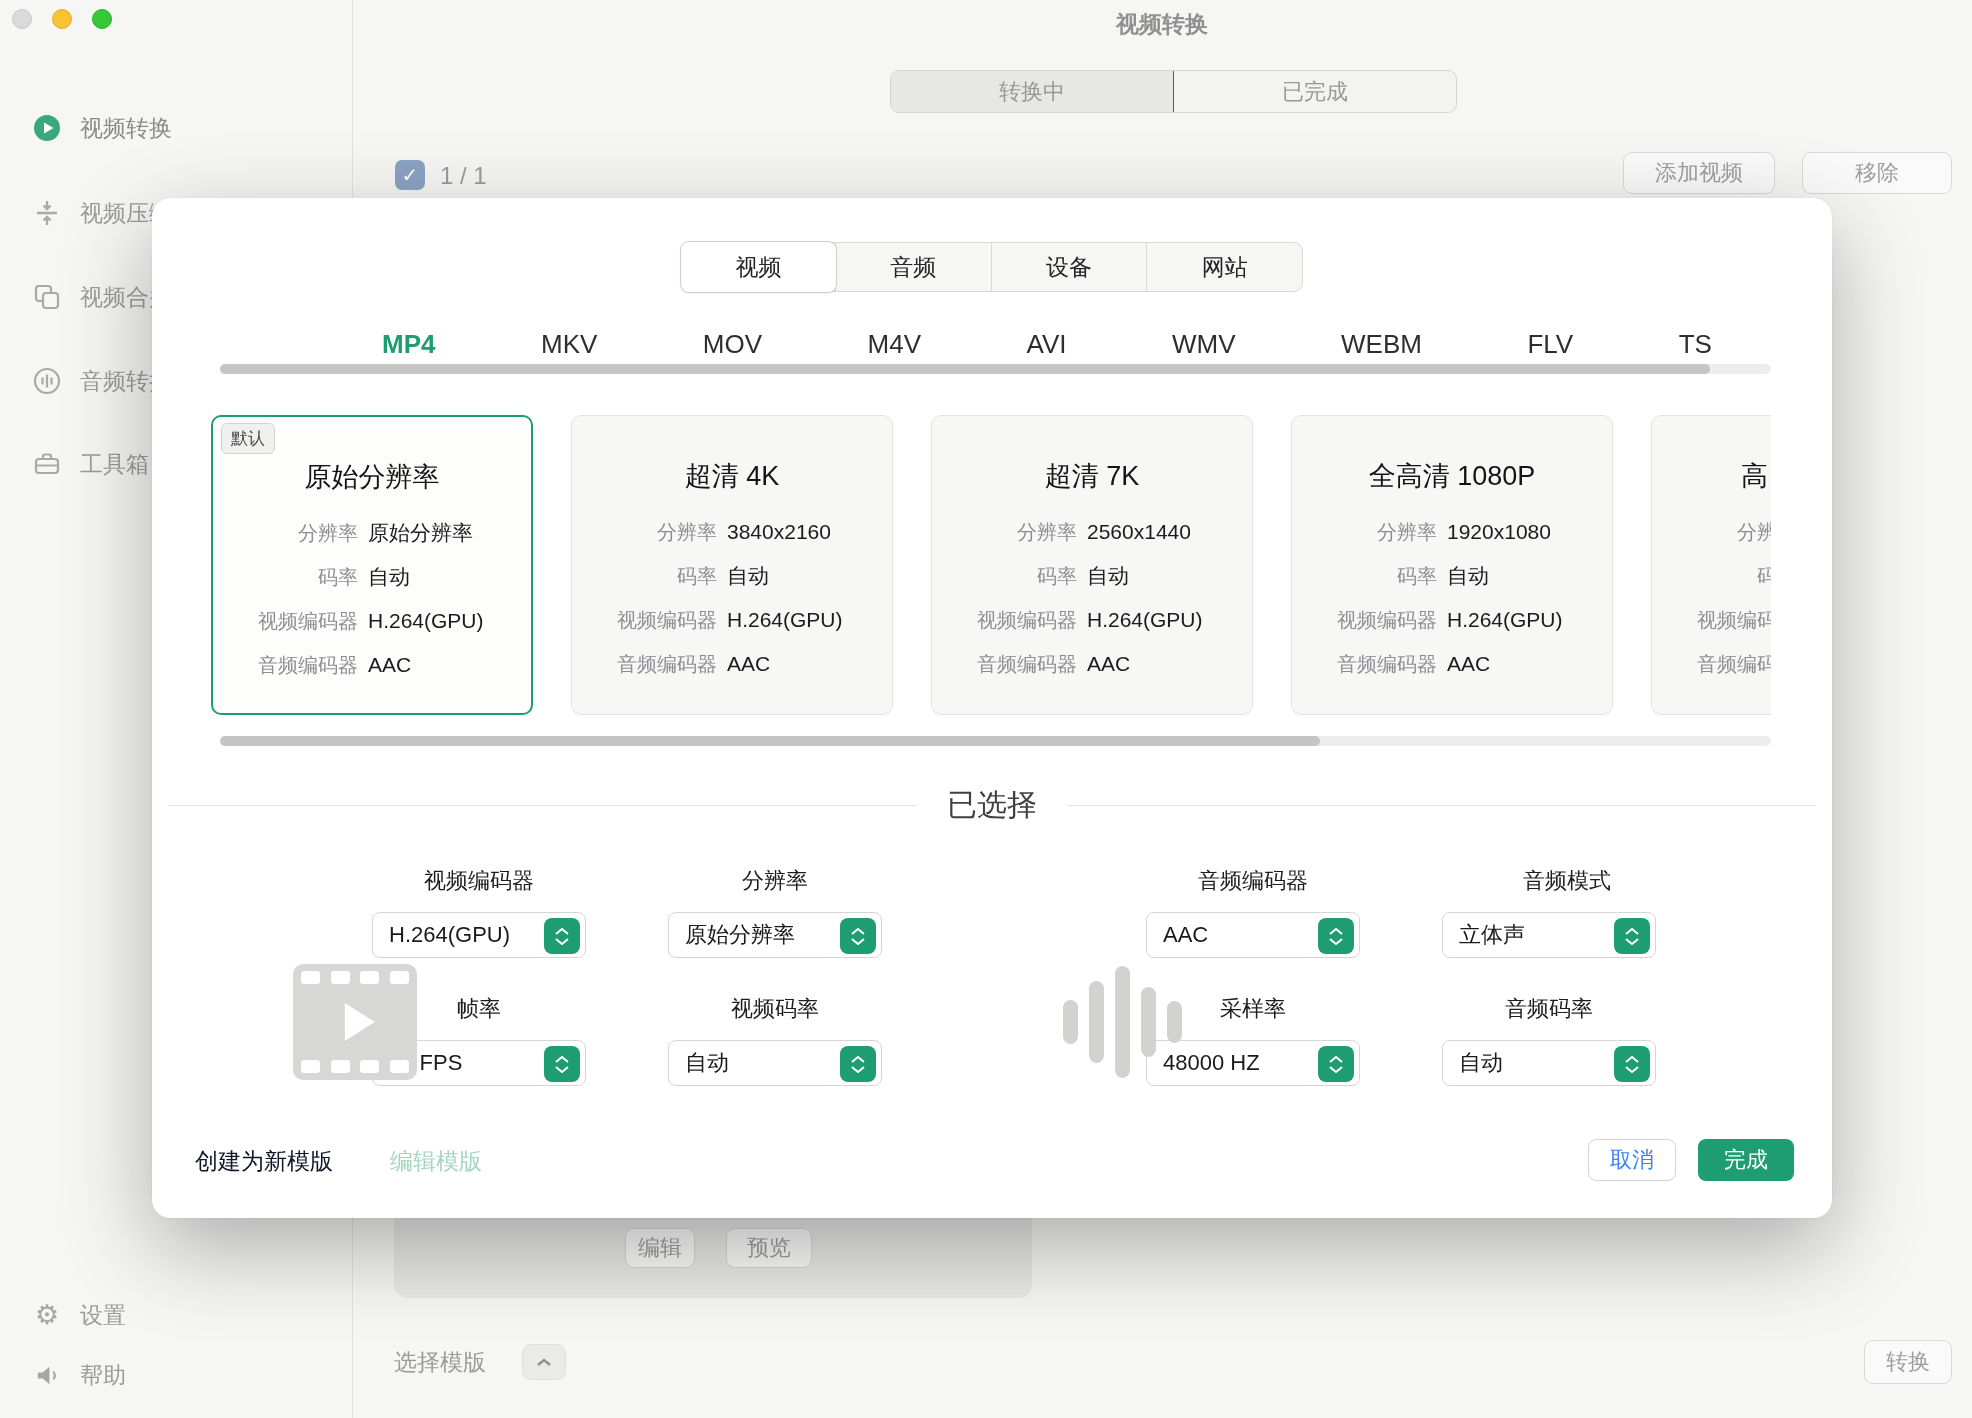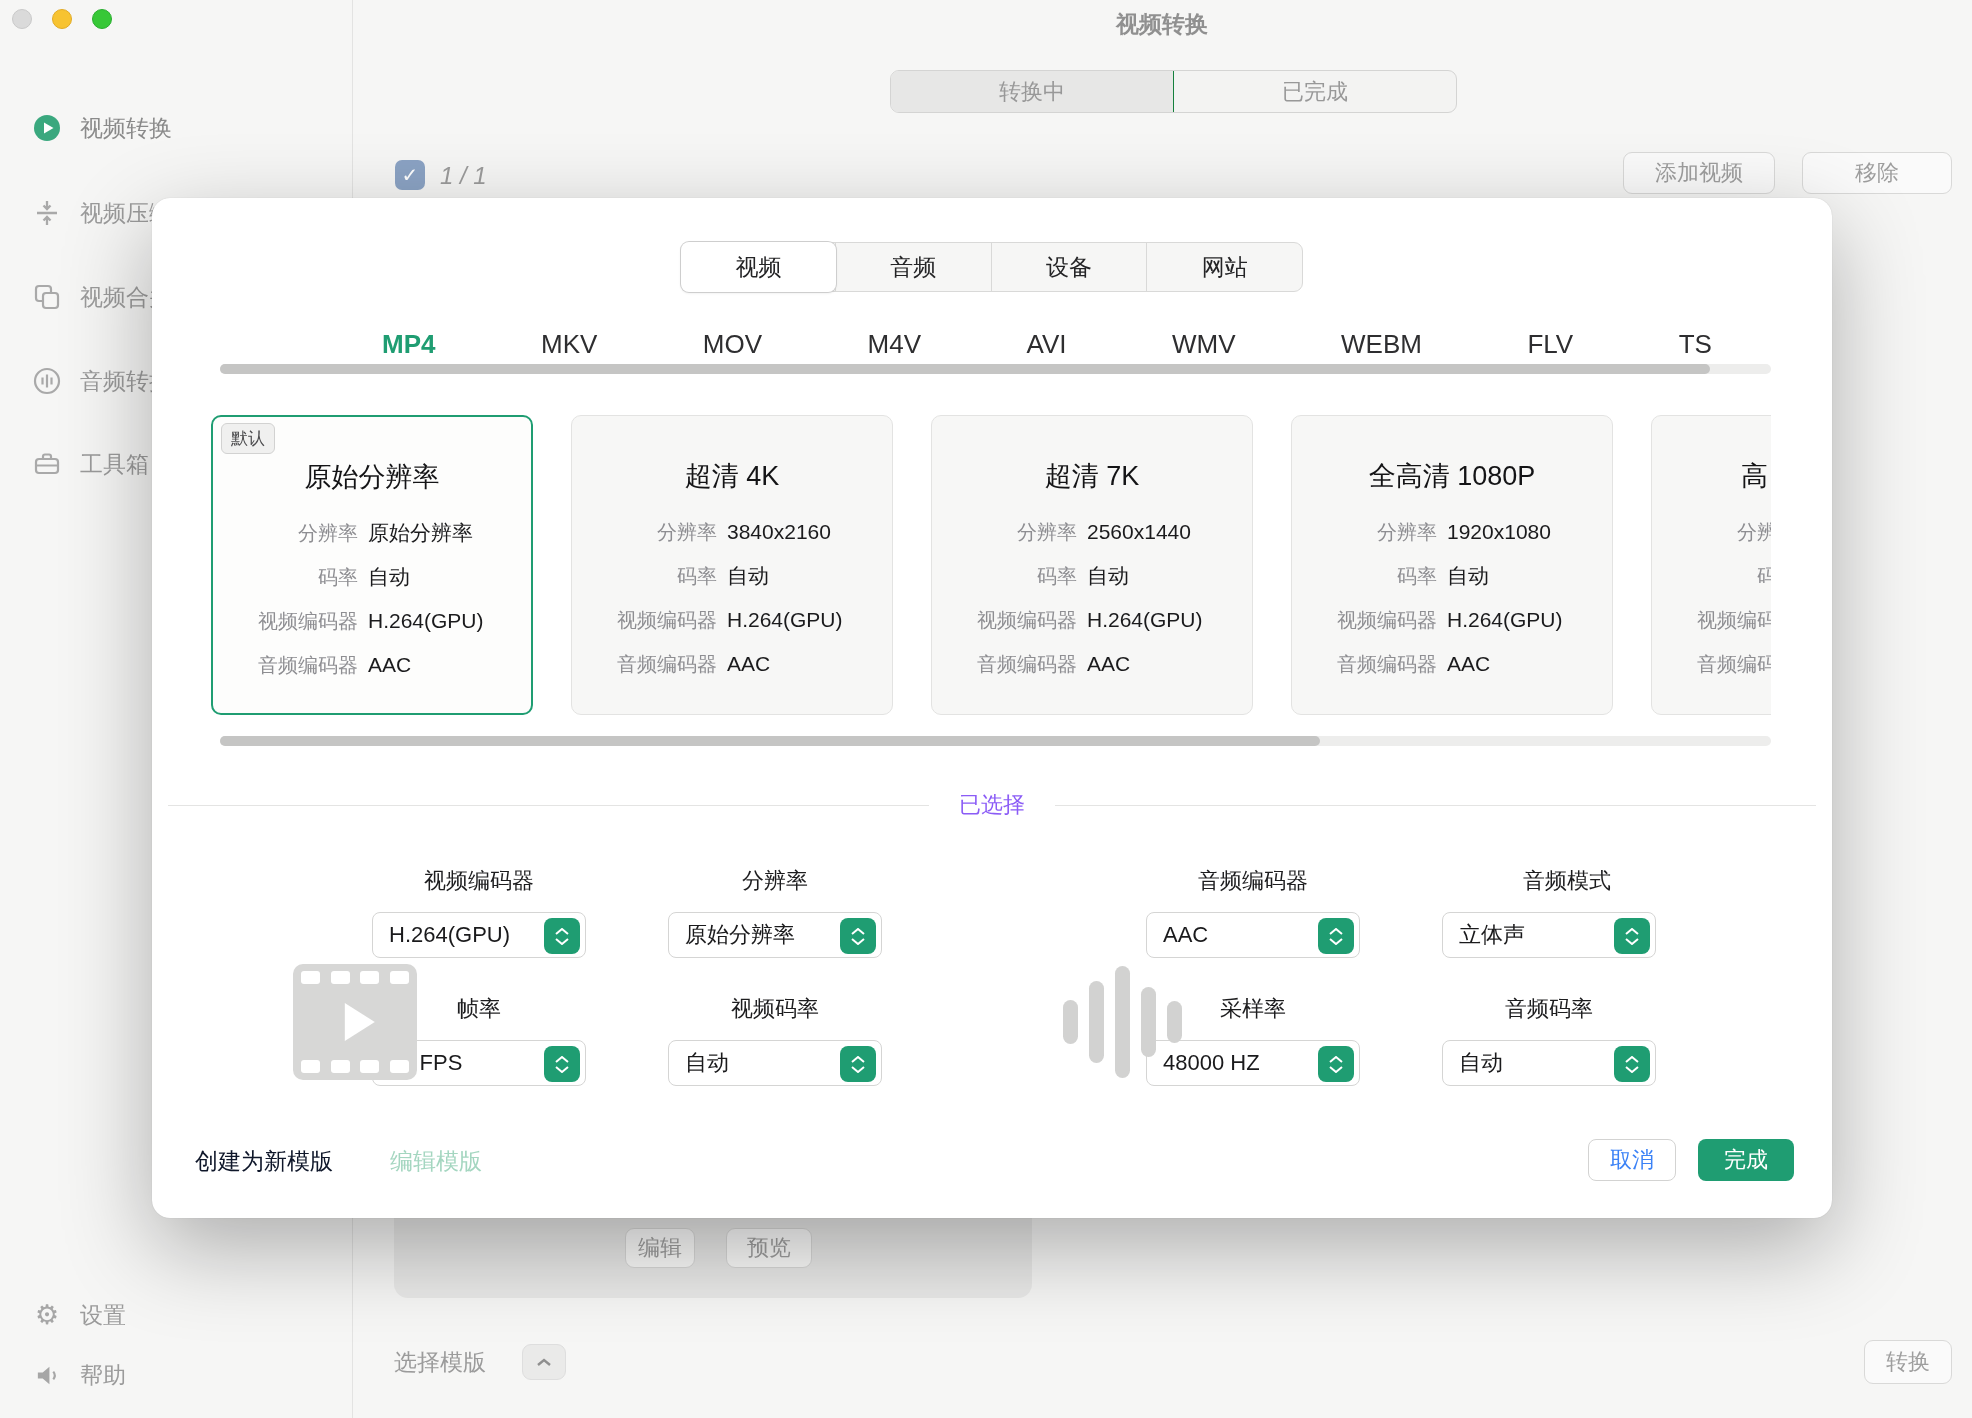--- a/index.html
+++ b/index.html
@@ -20,21 +20,21 @@
 
   .seg-tabs { position:absolute; left:890px; top:70px; width:567px; height:43px;
               border:1px solid #d4d4d3; border-radius:9px; display:flex; overflow:hidden; background:#f3f3f2; }
   .seg { flex:1; display:flex; align-items:center; justify-content:center; font-size:22px; color:#989898; }
   .seg.active { background:#e7e7e6; }
   .seg + .seg { border-left:1px solid #15803d; }
 
   .checkbox { position:absolute; left:395px; top:160px; width:30px; height:30px; border-radius:7px;
               background:#8ba3c4; color:#fff; font-size:20px; font-weight:bold;
               display:flex; align-items:center; justify-content:center; }
-  .sel-count { position:absolute; left:440px; top:162px; font-size:24px; color:#9b9b9b;font-style:italic; }
+  .sel-count { position:absolute; left:440px; top:162px; font-size:24px; color:#9b9b9b; }
 
   .gbtn { position:absolute; background:#fafafa; border:1px solid #d9d9d8; border-radius:9px;
           color:#9e9e9e; display:flex; align-items:center; justify-content:center; font-size:22px; }
   .btn-add    { left:1623px; top:152px; width:152px; height:42px; }
   .btn-remove { left:1802px; top:152px; width:150px; height:42px; }
   .btn-edit    { left:625px; top:1228px; width:70px;  height:40px; background:#fbfbfa; }
   .btn-preview { left:726px; top:1228px; width:86px;  height:40px; background:#fbfbfa;text-align:center; }
   .btn-convert { left:1864px; top:1340px; width:88px; height:44px; }
 
   .item-panel { position:absolute; left:394px; top:1140px; width:638px; height:158px;
@@ -84,21 +84,21 @@
                 font-size:27px; color:#141416; }
   .card.partial .card-title { text-align:left; padding-left:89px; }
   .card-rows { position:absolute; top:94px; left:0; right:0; }
   .crow { display:flex; height:44px; align-items:center; }
   .clabel { width:145px; text-align:right; color:#8e8e92; font-size:20px; flex:0 0 145px; }
   .cvalue { margin-left:10px; font-size:21px; color:#1b1b1d; }
 
   .sel-divider { position:absolute; left:16px; width:1648px; top:592px; height:30px;
                  display:flex; align-items:center; gap:30px; }
   .sel-divider .line { flex:1; height:1px; background:#e4e4e3; }
-  .sel-divider .txt { font-size:22px; color:#8b5cf6; }
+  .sel-divider .txt { font-size:30px; color:#404040; }
 
   .flabel { position:absolute; width:214px; height:30px; line-height:30px; text-align:center;
             font-size:22px; color:#1d1d1f; }
   .dropdown { position:absolute; width:214px; height:46px; background:#fff; border:1px solid #d5d5d4;
               border-radius:8px; display:flex; align-items:center; padding-left:16px;
               font-size:22px; color:#1a1a1c; }
   .stepper { position:absolute; right:5px; top:5px; width:36px; height:36px; background:#1f9d72;
              border-radius:8px; display:flex; flex-direction:column; align-items:center;
              justify-content:center; gap:3px; }
 

